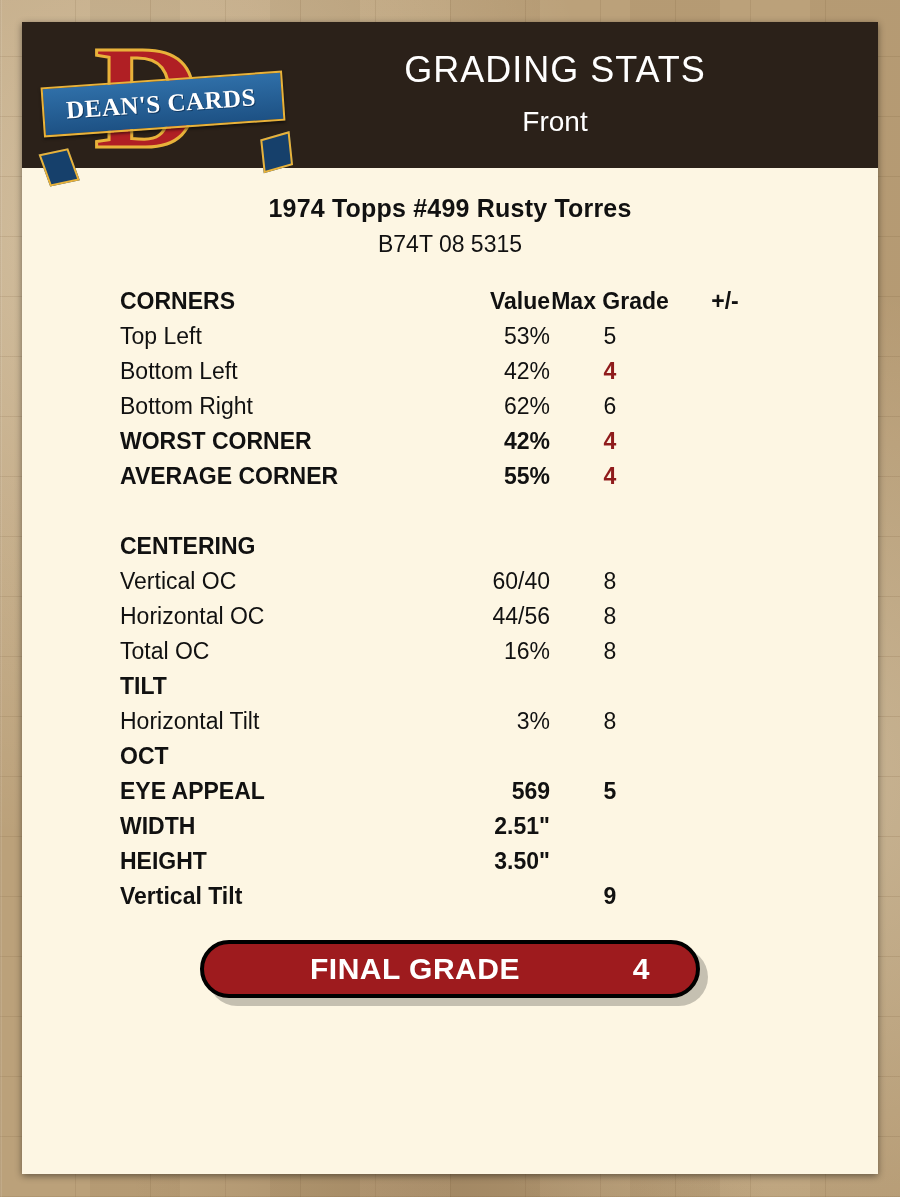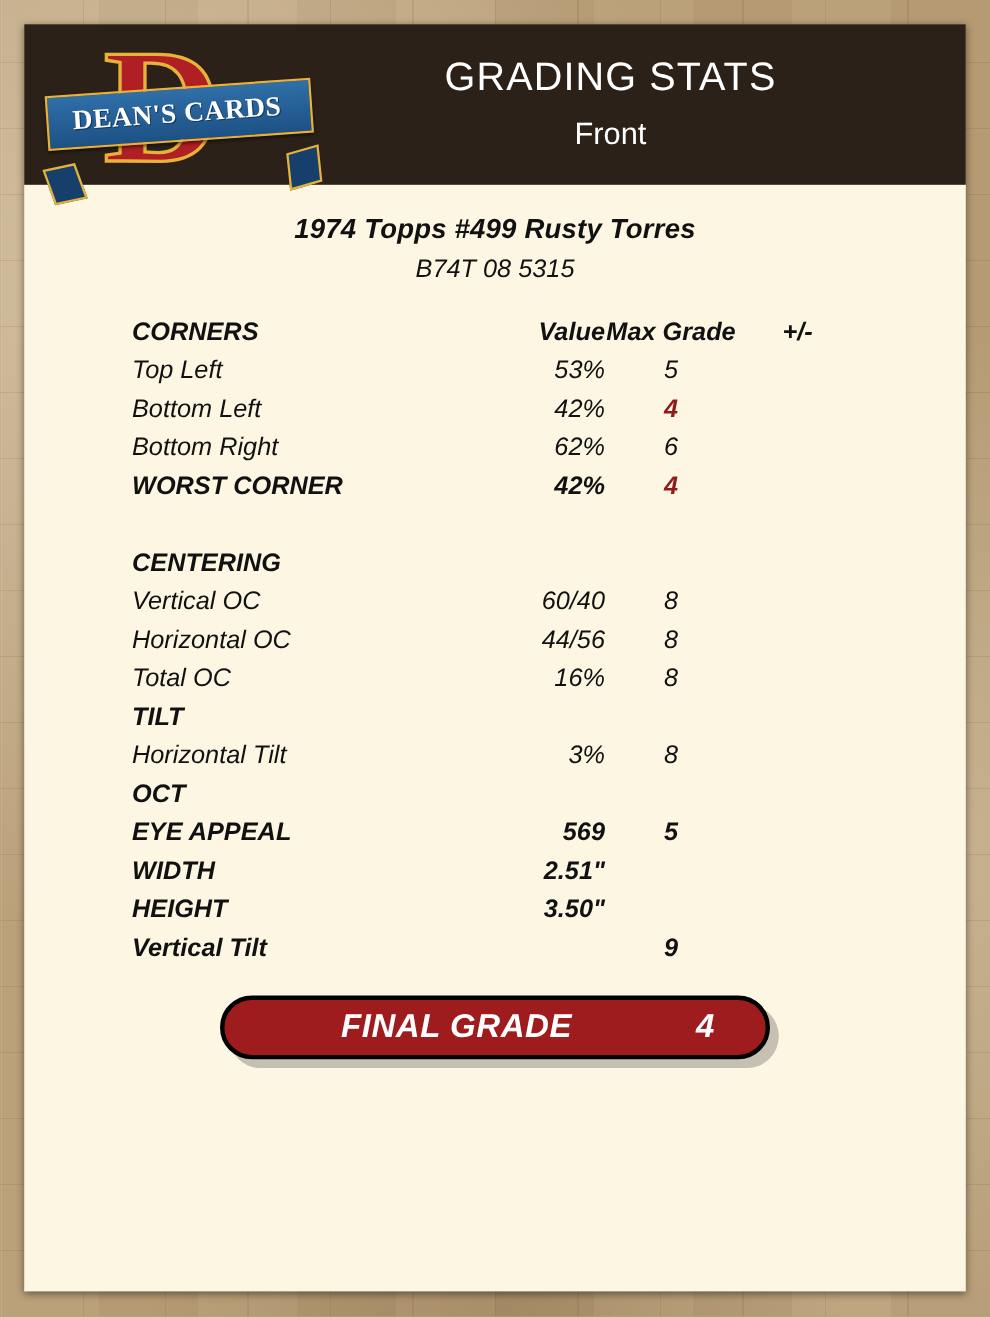--- a/index.html
+++ b/index.html
@@ -127,21 +127,20 @@
   }
   #header-subtitle {
     font-size: 28px;
     line-height: 1.2;
     margin-top: 16px;
   }
 
   
   #content {
     padding: 26px 30px 0 30px;
-    font-style: italic;
   }
   #card-title {
     text-align: center;
     font-size: 25px;
     font-weight: bold;
     color: #111;
     letter-spacing: .2px;
   }
   #card-code {
     text-align: center;
@@ -260,20 +259,26 @@
             <td class="c-value">62%</td>
             <td class="c-grade">6</td>
             <td class="c-pm"></td>
           </tr>
           <tr class="bold">
             <td class="c-label">WORST CORNER</td>
             <td class="c-value">42%</td>
             <td class="c-grade red">4</td>
             <td class="c-pm"></td>
           </tr>
+          <tr class="bold">
+            <td class="c-label">AVERAGE CORNER</td>
+            <td class="c-value">55%</td>
+            <td class="c-grade red">4</td>
+            <td class="c-pm"></td>
+          </tr>
           <tr class="spacer">
             <td class="c-label"></td>
             <td class="c-value"></td>
             <td class="c-grade"></td>
             <td class="c-pm"></td>
           </tr>
           <tr class="section">
             <td class="c-label">CENTERING</td>
             <td class="c-value"></td>
             <td class="c-grade"></td>

